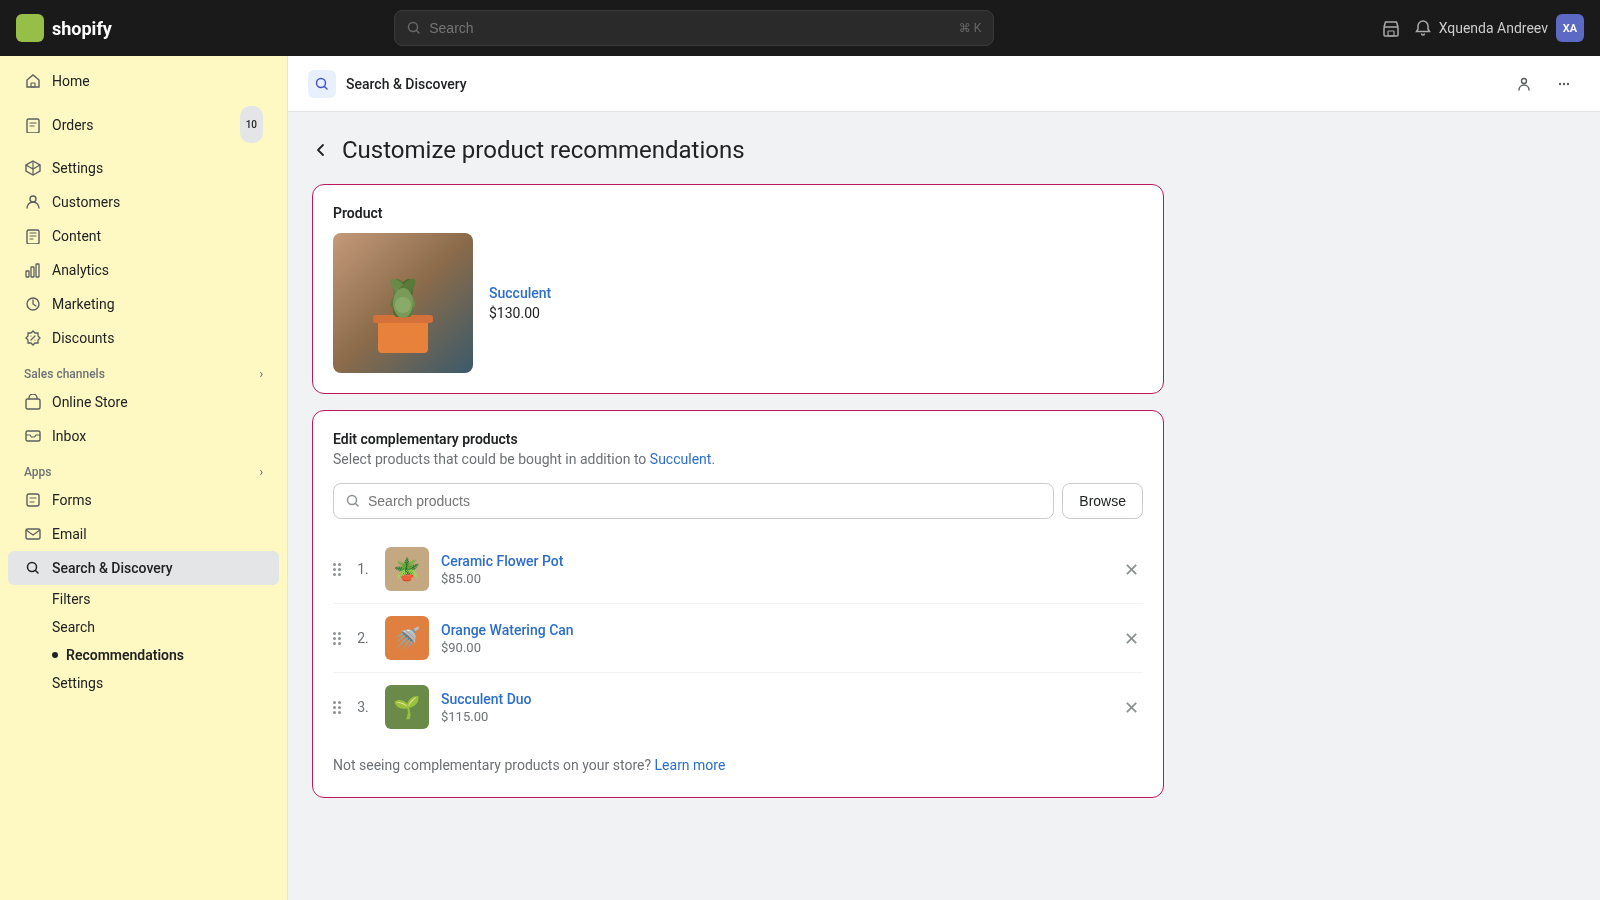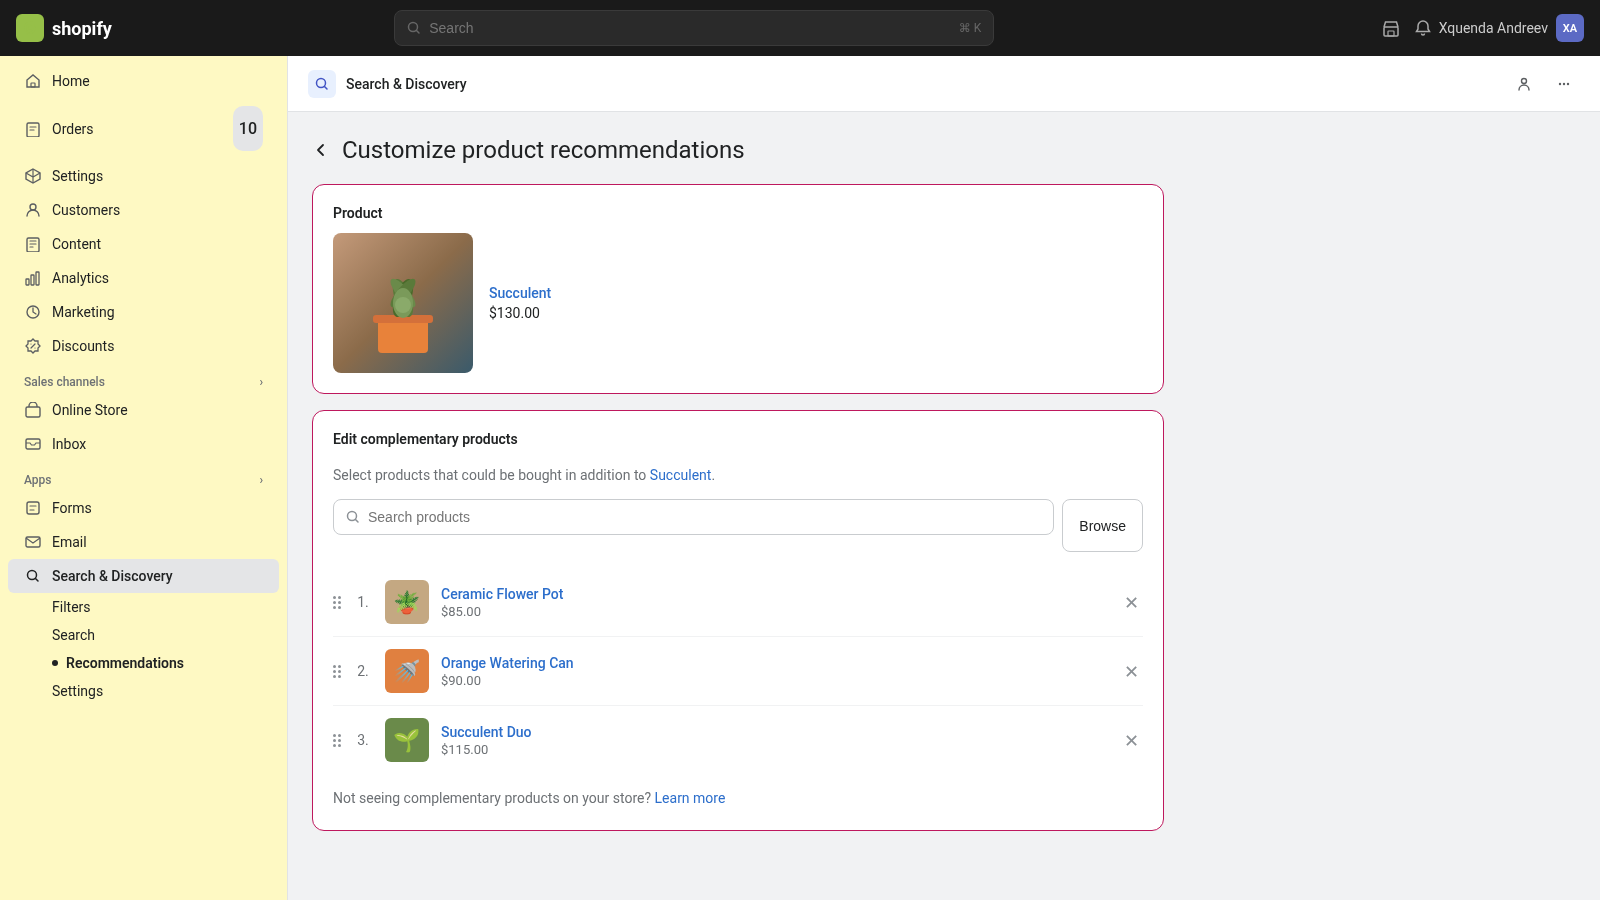--- a/index.html
+++ b/index.html
@@ -32,21 +32,21 @@
       width: 288px; min-width: 288px; background: #fef9c3; border-right: 1px solid #e1e3e5;
       overflow-y: auto; padding: 8px 0;
     }
     .sidebar-item {
       display: flex; align-items: center; gap: 10px; padding: 8px 16px;
       font-size: 14px; color: #202223; cursor: pointer; border-radius: 6px; margin: 0 8px;
       position: relative;
     }
     .sidebar-item.active { background: #e4e5e7; font-weight: 500; }
     .sidebar-item .icon { width: 18px; height: 18px; display: flex; align-items: center; justify-content: center; color: #5c5f62; flex-shrink: 0; }
-    .sidebar-badge { margin-left: auto; background: #e4e5e7; color: #202223; font-size: 16px; font-weight: 500; padding: 13px 6px; border-radius: 10px; }
+    .sidebar-badge { margin-left: auto; background: #e4e5e7; color: #202223; font-size: 10px; font-weight: 500; padding: 13px 6px; border-radius: 10px; }
     .section-label { font-size: 12px; color: #6d7175; padding: 12px 24px 4px; font-weight: 500; display: flex; align-items: center; justify-content: space-between; }
     .section-label .chevron { cursor: pointer; }
     .sub-item { padding: 6px 16px 6px 44px; font-size: 14px; color: #202223; cursor: pointer; border-radius: 6px; margin: 0 8px; display: flex; align-items: center; gap: 8px; }
     .sub-item.active { font-weight: 600; }
     .sub-item .bullet { width: 6px; height: 6px; border-radius: 50%; background: #202223; flex-shrink: 0; }
 
     
     .main { flex: 1; overflow-y: auto; background: #f1f2f3; }
 
     
@@ -70,32 +70,32 @@
     .card { background: #fff; border: 1px solid #be185d; border-radius: 12px; padding: 20px; margin-bottom: 16px; }
     .card-section-title { font-size: 14px; font-weight: 600; color: #202223; margin-bottom: 12px; }
 
     
     .product-row { display: flex; align-items: center; gap: 16px; }
     .product-image { width: 140px; height: 140px; border-radius: 8px; overflow: hidden; background: linear-gradient(135deg, #c49a7a 0%, #8b6b4a 50%, #3a5a6b 100%); display: flex; align-items: center; justify-content: center; }
     .product-info .name { color: #2c6ecb; font-size: 14px; font-weight: 500; cursor: pointer; }
     .product-info .price { font-size: 14px; color: #202223; margin-top: 4px; }
 
     
-    .edit-title { font-size: 14px; font-weight: 600; color: #202223; margin-bottom: 20px; }
+    .edit-title { font-size: 14px; font-weight: 600; color: #202223; margin-bottom: 4px; }
     .edit-desc { font-size: 14px; color: #6d7175; margin-bottom: 16px; }
     .edit-desc a { color: #2c6ecb; text-decoration: none; }
     .search-row { display: flex; gap: 8px; margin-bottom: 16px; }
     .product-search {
       flex: 1; border: 1px solid #c9cccf; border-radius: 8px;
       display: flex; align-items: center; padding: 0 12px; height: 36px; gap: 8px; background: #fff;
     }
     .product-search input { border: none; outline: none; font-size: 14px; color: #202223; flex: 1; }
     .browse-btn {
       background: #fff; border: 1px solid #c9cccf; border-radius: 8px;
-      padding: 0 16px; height: 53px; font-size: 14px; color: #202223; cursor: pointer;
+      padding: 0 16px; height: 36px; font-size: 14px; color: #202223; cursor: pointer;
     }
 
     
     .comp-item { display: flex; align-items: center; gap: 12px; padding: 12px 0; border-bottom: 1px solid #f1f2f3; }
     .comp-item:last-child { border-bottom: none; }
     .drag-handle { color: #8c9196; cursor: grab; display: flex; flex-direction: column; gap: 2px; }
     .drag-dot-row { display: flex; gap: 2px; }
     .drag-dot { width: 3px; height: 3px; background: #8c9196; border-radius: 50%; }
     .item-num { font-size: 14px; color: #6d7175; width: 20px; text-align: center; }
     .item-thumb { width: 44px; height: 44px; border-radius: 6px; overflow: hidden; background: #e4e5e7; display: flex; align-items: center; justify-content: center; font-size: 20px; }

